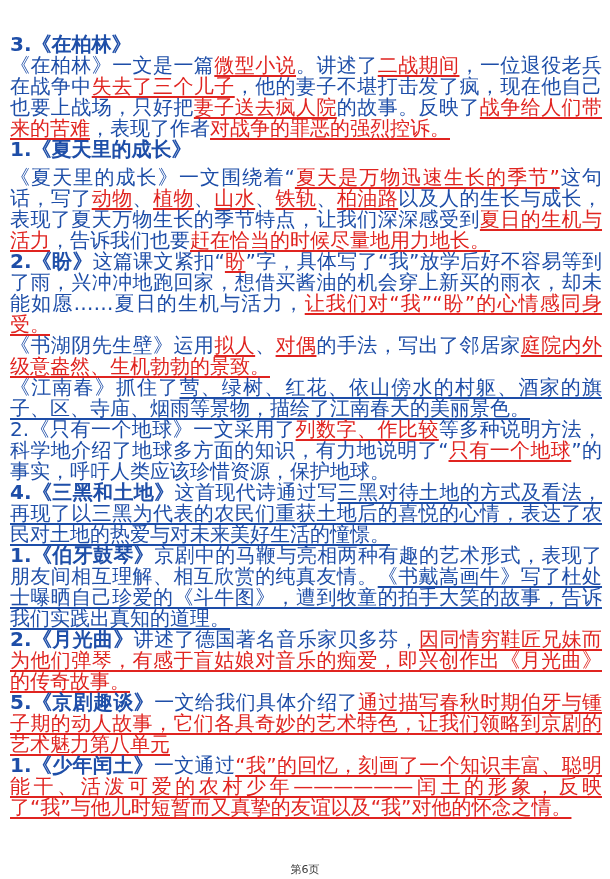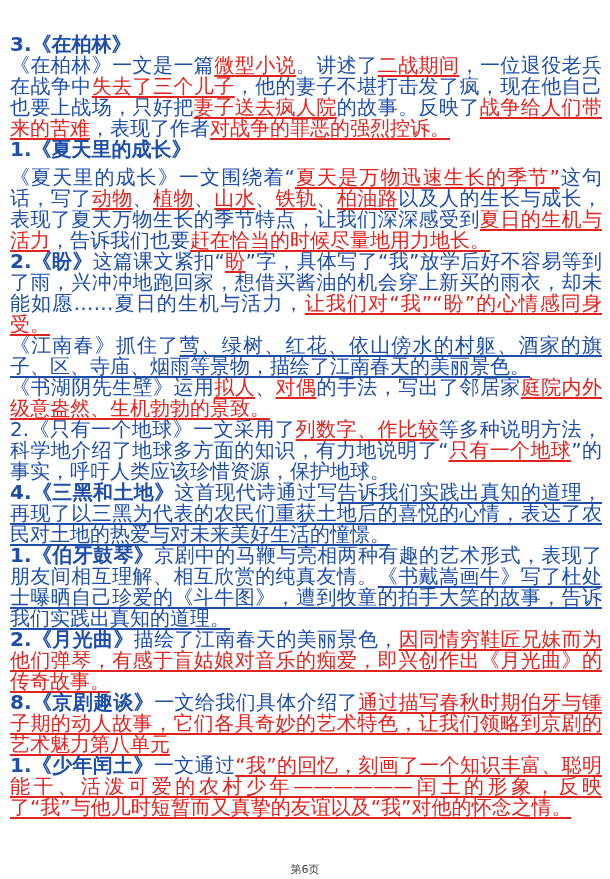--- a/index.html
+++ b/index.html
@@ -40,23 +40,23 @@
 </head>
 <body>
 
 <div class="page">
   <div class="content">
       <p class="heading"><span class="blue b">3.《在柏林》</span></p>
       <p><span class="blue">《在柏林》一文是一篇</span><span class="red u">微型小说</span><span class="blue">。讲述了</span><span class="red u">二战期间</span><span class="blue">，一位退役老兵在战争中</span><span class="red u">失去了三个儿子</span><span class="blue">，他的妻子不堪打击发了疯，现在他自己也要上战场，只好把</span><span class="red u">妻子送去疯人院</span><span class="blue">的故事。反映了</span><span class="red u">战争给人们带来的苦难</span><span class="blue">，表现了作者</span><span class="red u">对战争的罪恶的强烈控诉。</span></p>
       <p class="heading gap-after"><span class="blue b">1.《夏天里的成长》</span></p>
       <p><span class="blue">《夏天里的成长》一文围绕着“</span><span class="red u">夏天是万物迅速生长的季节”</span><span class="blue">这句话，写了</span><span class="red u">动物</span><span class="blue">、</span><span class="red u">植物</span><span class="blue">、</span><span class="red u">山水</span><span class="blue">、</span><span class="red u">铁轨</span><span class="blue">、</span><span class="red u">柏油路</span><span class="blue">以及人的生长与成长，表现了夏天万物生长的季节特点，让我们深深感受到</span><span class="red u">夏日的生机与活力</span><span class="blue">，告诉我们也要</span><span class="red u">赶在恰当的时候尽量地用力地长。</span></p>
       <p><span class="blue b">2.《盼》</span><span class="blue">这篇课文紧扣“</span><span class="red u">盼</span><span class="blue">”字，具体写了“我”放学后好不容易等到了雨，兴冲冲地跑回家，想借买酱油的机会穿上新买的雨衣，却未能如愿……夏日的生机与活力，</span><span class="red u">让我们对“我”“盼”的心情感同身受。</span></p>
+      <p><span class="blue">《书湖阴先生壁》运用</span><span class="red u">拟人</span><span class="blue">、</span><span class="red u">对偶</span><span class="blue">的手法，写出了邻居家</span><span class="red u">庭院内外级意盎然、生机勃勃的景致。</span></p>
       <p><span class="blue">《江南春》抓住了</span><span class="blue u">莺、绿树、红花、依山傍水的村躯、酒家的旗子、区、寺庙、烟雨等景物，描绘了江南春天的美丽景色。</span></p>
-      <p><span class="blue">《书湖阴先生壁》运用</span><span class="red u">拟人</span><span class="blue">、</span><span class="red u">对偶</span><span class="blue">的手法，写出了邻居家</span><span class="red u">庭院内外级意盎然、生机勃勃的景致。</span></p>
       <p><span class="blue">2.《只有一个地球》一文采用了</span><span class="red u">列数字、作比较</span><span class="blue">等多种说明方法，科学地介绍了地球多方面的知识，有力地说明了“</span><span class="red u">只有一个地球</span><span class="blue">”的事实，呼吁人类应该珍惜资源，保护地球。</span></p>
-      <p><span class="blue b">4.《三黑和土地》</span><span class="blue">这首现代诗通过写</span><span class="blue u">告诉我们实践出真知的道理，再现了以三黑为代表的农民们重获土地后的喜悦的心情，表达了农民对土地的热爱与对未来美好生活的憧憬。</span></p>
+      <p><span class="blue b">4.《三黑和土地》</span><span class="blue">这首现代诗通过写</span><span class="blue u">三黑对待土地的方式及看法，再现了以三黑为代表的农民们重获土地后的喜悦的心情，表达了农民对土地的热爱与对未来美好生活的憧憬。</span></p>
       <p><span class="blue b">1.《伯牙鼓琴》</span><span class="blue">京剧中的马鞭与亮相两种有趣的艺术形式，表现了朋友间相互理解、相互欣赏的纯真友情。</span><span class="blue u">《书戴嵩画牛》写了杜处士曝晒自己珍爱的《斗牛图》，遭到牧童的拍手大笑的故事，告诉我们实践出真知的道理。</span></p>
-      <p><span class="blue b">2.《月光曲》</span><span class="blue">描绘了江南春天的美丽景色，</span><span class="red u">因同情穷鞋匠兄妹而为他们弹琴，有感于盲姑娘对音乐的痴爱，即兴创作出《月光曲》的传奇故事。</span></p>
-      <p><span class="blue b">8.《京剧趣谈》</span><span class="blue">一文给我们具体介绍了</span><span class="red u">通过描写春秋时期伯牙与锺子期的动人故事，它们各具奇妙的艺术特色，让我们领略到京剧的艺术魅力第八单元</span></p>
+      <p><span class="blue b">2.《月光曲》</span><span class="blue">讲述了德国著名音乐家贝多芬，</span><span class="red u">因同情穷鞋匠兄妹而为他们弹琴，有感于盲姑娘对音乐的痴爱，即兴创作出《月光曲》的传奇故事。</span></p>
+      <p><span class="blue b">5.《京剧趣谈》</span><span class="blue">一文给我们具体介绍了</span><span class="red u">通过描写春秋时期伯牙与锺子期的动人故事，它们各具奇妙的艺术特色，让我们领略到京剧的艺术魅力第八单元</span></p>
       <p><span class="blue b">1.《少年闰土》</span><span class="blue">一文通过</span><span class="red u">“我”的回忆，刻画了一个知识丰富、聪明能干、活泼可爱的农村少年——————闰土的形象，反映了“我”与他儿时短暂而又真挚的友谊以及“我”对他的怀念之情。</span></p>
     </div>
   <div class="footer">第6页</div>
 </div>
 
 </body></html>

